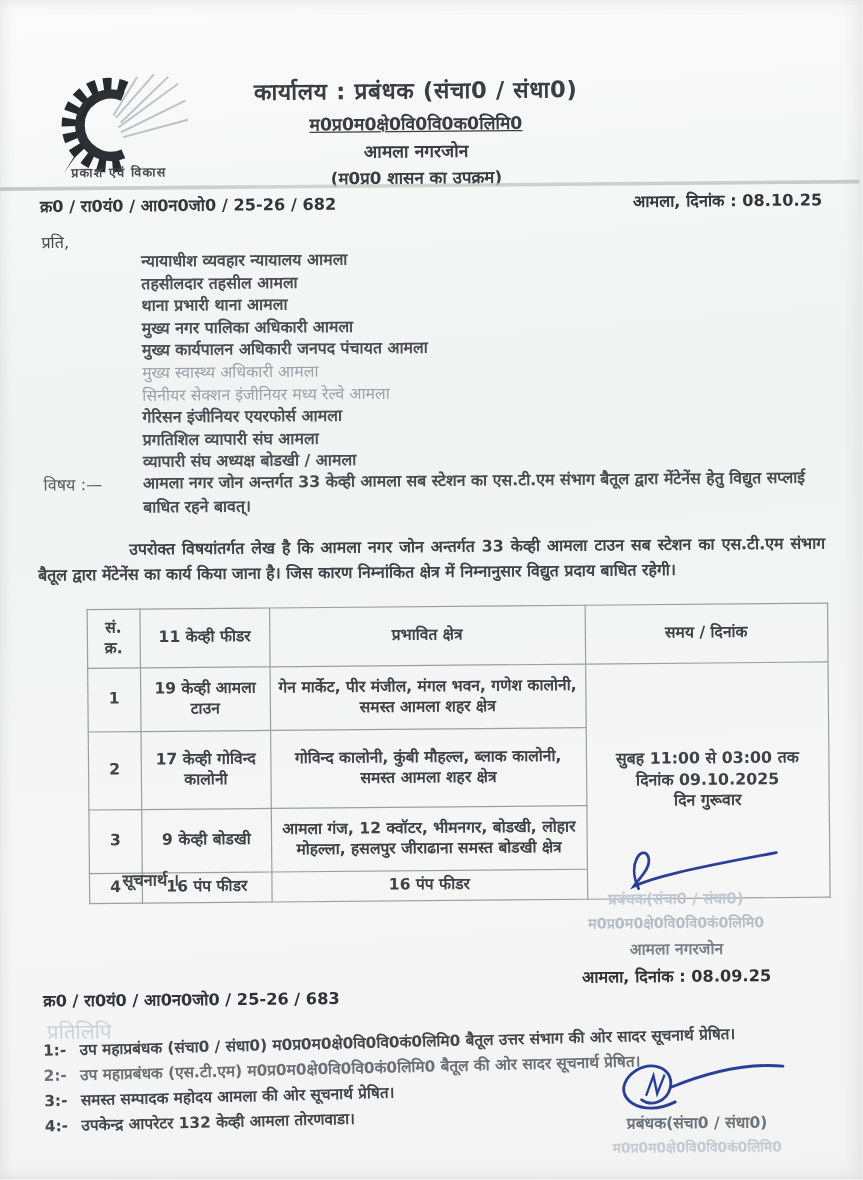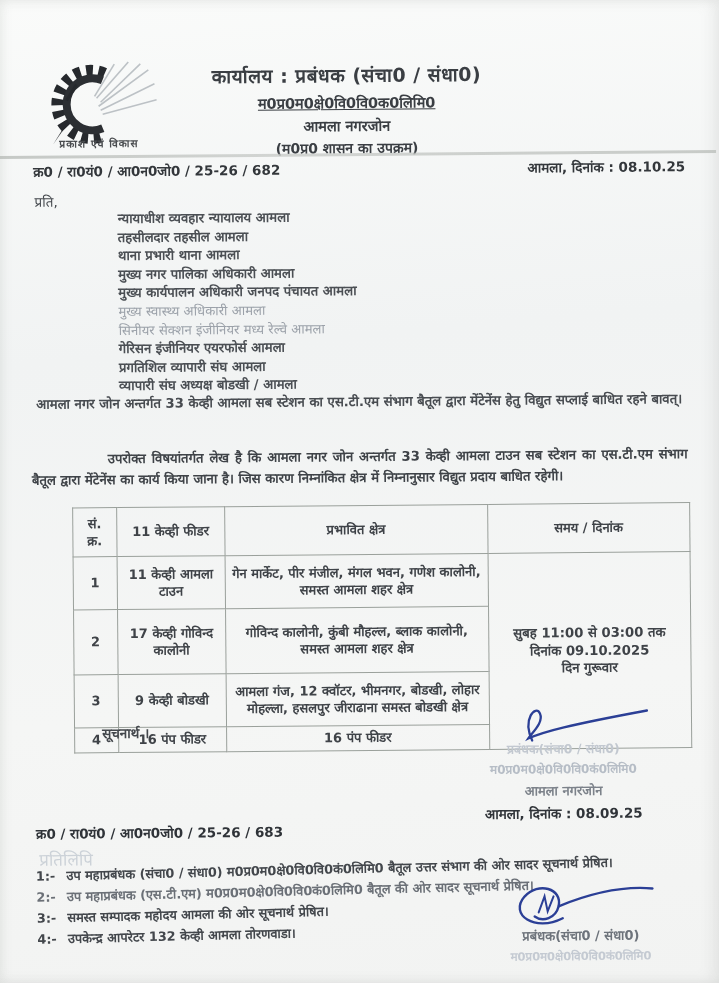--- a/index.html
+++ b/index.html
@@ -120,36 +120,37 @@
       <div>मुख्य नगर पालिका अधिकारी आमला</div>
       <div>मुख्य कार्यपालन अधिकारी जनपद पंचायत आमला</div>
       <div>मुख्य स्वास्थ्य अधिकारी आमला</div>
       <div>सिनीयर सेक्शन इंजीनियर मध्य रेल्वे आमला</div>
       <div>गेरिसन इंजीनियर एयरफोर्स आमला</div>
       <div>प्रगतिशिल व्यापारी संघ आमला</div>
       <div>व्यापारी संघ अध्यक्ष बोडखी / आमला</div>
     </div>
 
     <div class="subject-row">
+      <span class="subject-label">विषय :—</span>
       <span class="subject-text">आमला नगर जोन अन्तर्गत 33 केव्ही आमला सब स्टेशन का एस.टी.एम संभाग बैतूल द्वारा मेंटेनेंस हेतु विद्युत सप्लाई बाधित रहने बावत्।</span>
     </div>
 
     <div class="body-para">उपरोक्त विषयांतर्गत लेख है कि आमला नगर जोन अन्तर्गत 33 केव्ही आमला टाउन सब स्टेशन का एस.टी.एम संभाग बैतूल द्वारा मेंटेनेंस का कार्य किया जाना है। जिस कारण निम्नांकित क्षेत्र में निम्नानुसार विद्युत प्रदाय बाधित रहेगी।</div>
 
     <table class="blk">
       <tbody>
           <tr class="hdr">
         <th class="h-sn">सं. क्र.</th>
         <th class="h-feed">11 केव्ही फीडर</th>
         <th class="h-area">प्रभावित क्षेत्र</th>
         <th class="h-time">समय / दिनांक</th>
       </tr>
       <tr>
         <td class="r1">1</td>
-        <td class="r1">11 केव्ही आमला टाउन</td>
+        <td class="r1">19 केव्ही आमला टाउन</td>
         <td class="r1">गेन मार्केट, पीर मंजील, मंगल भवन, गणेश कालोनी, समस्त आमला शहर क्षेत्र</td>
         <td class="c-time" rowspan="4">
           <div>सुबह 11:00 से 03:00 तक</div>
           <div>दिनांक 09.10.2025</div>
           <div>दिन गुरूवार</div>
         </td>
       </tr>
       <tr>
         <td class="r2">2</td>
         <td class="r2">17 केव्ही गोविन्द कालोनी</td>

